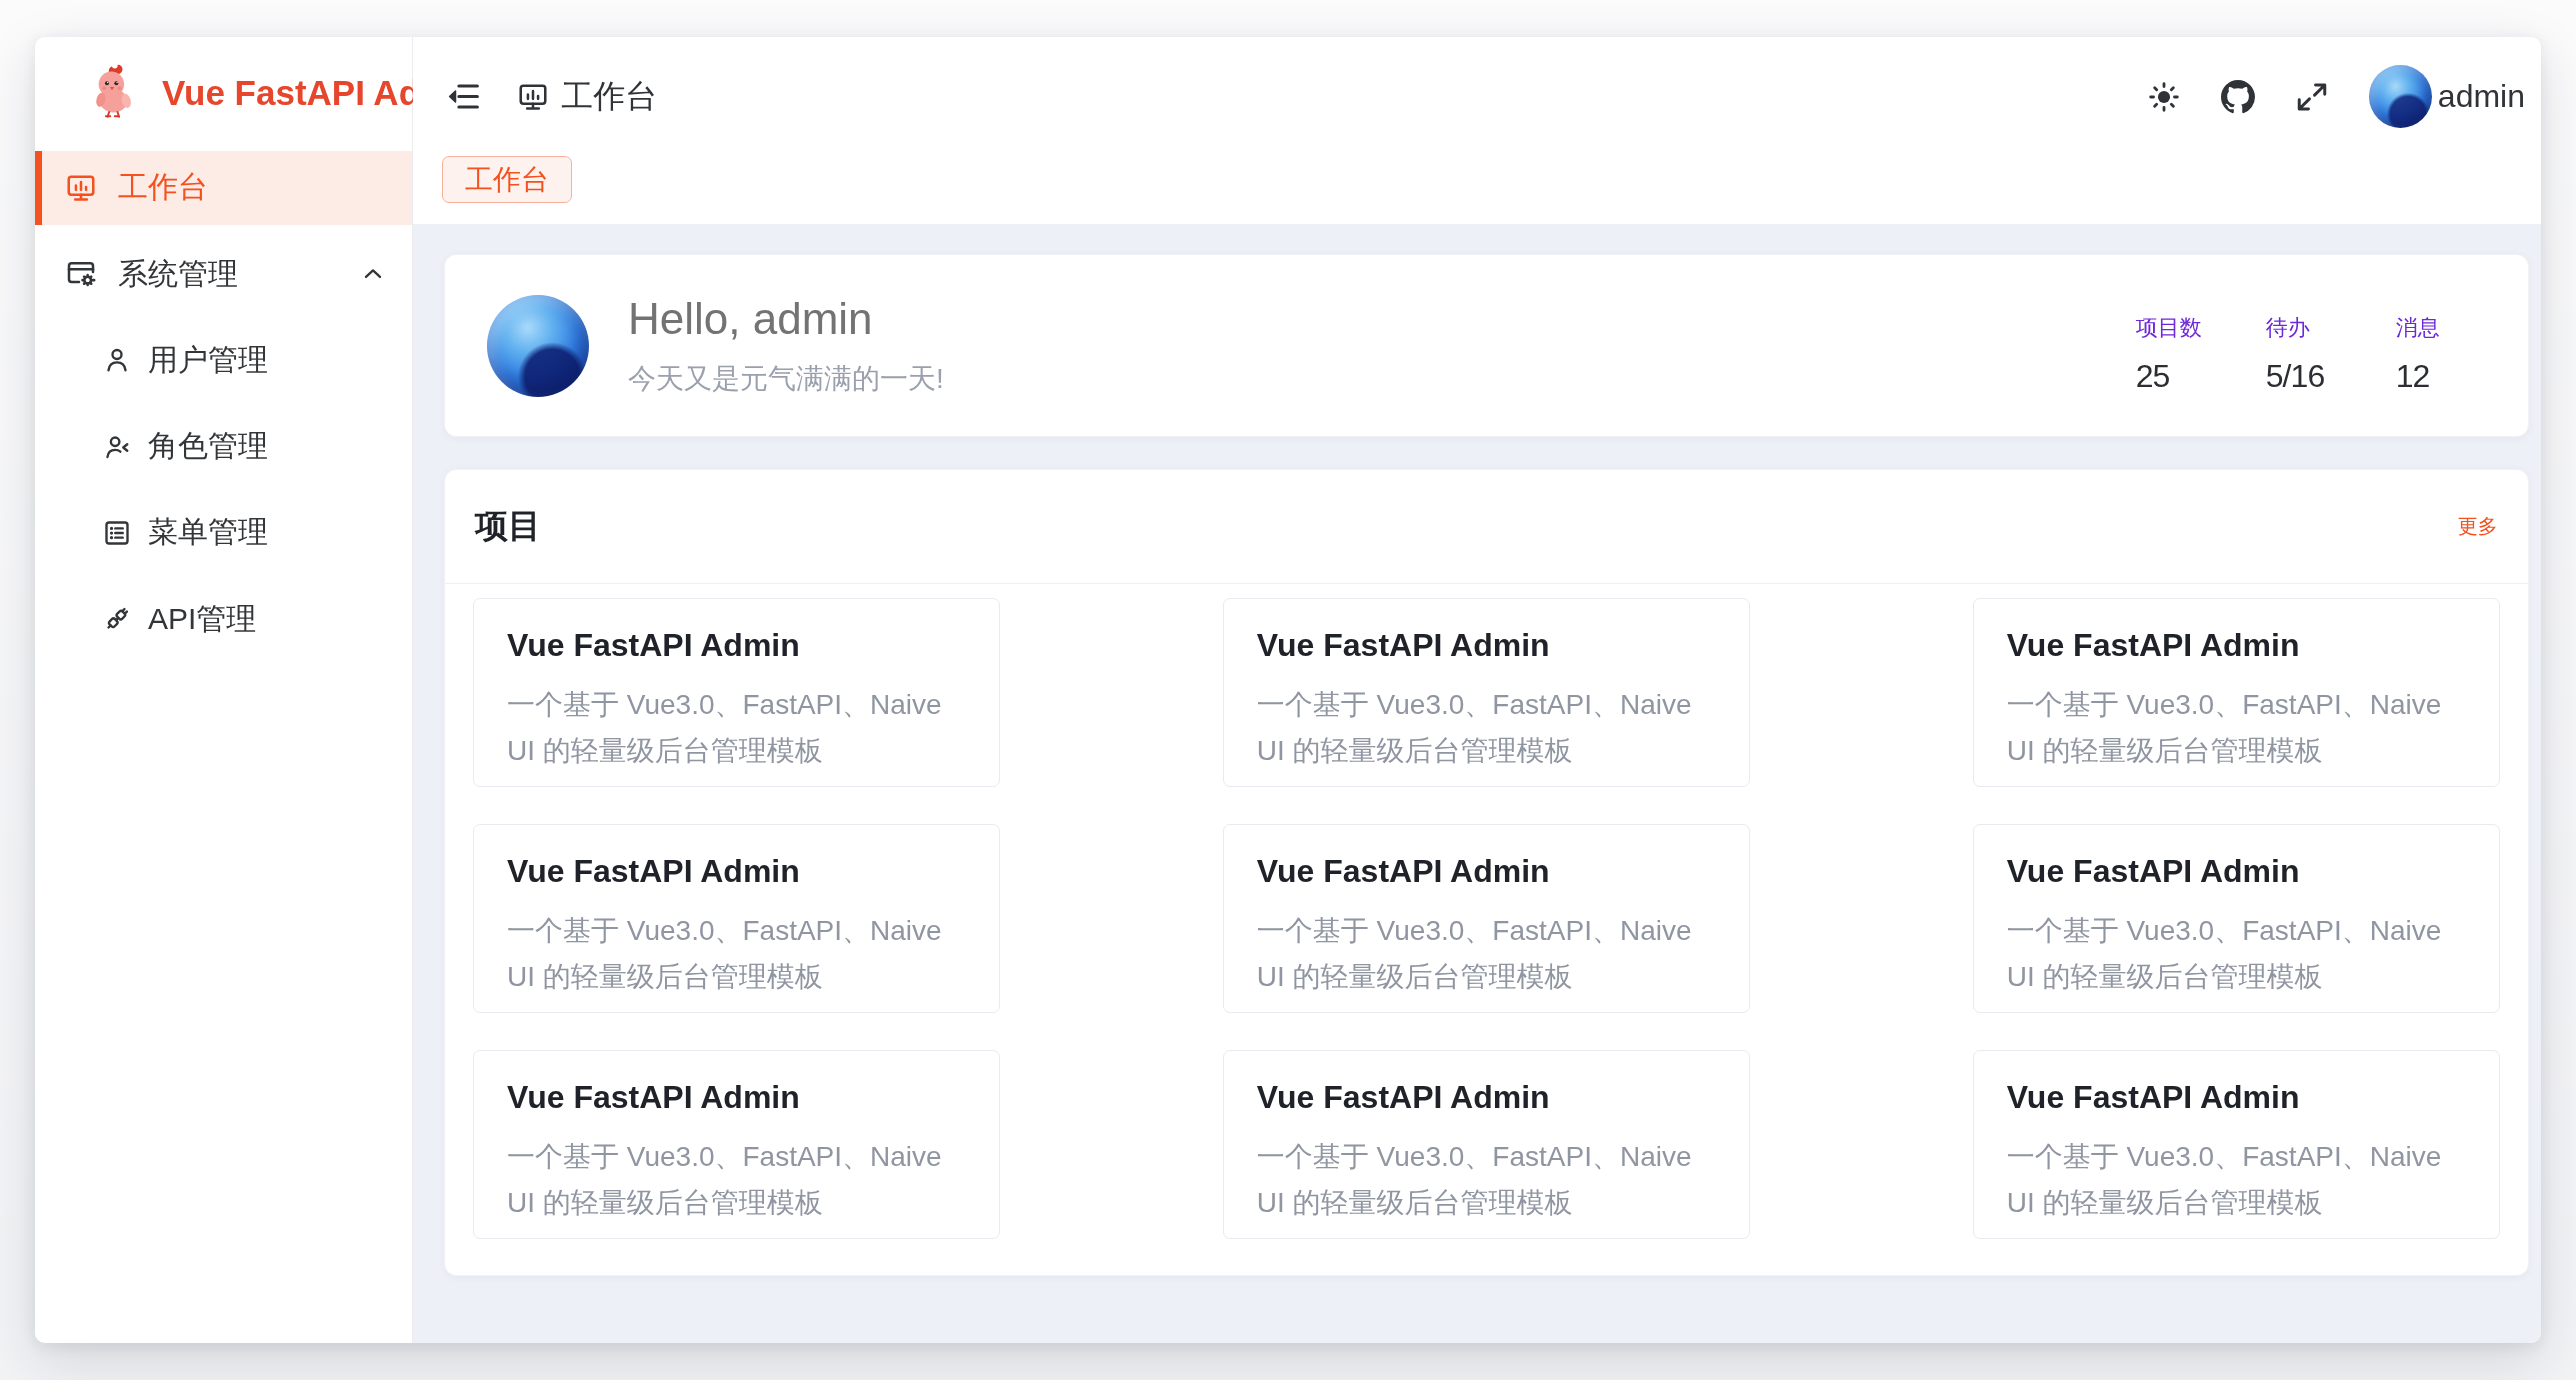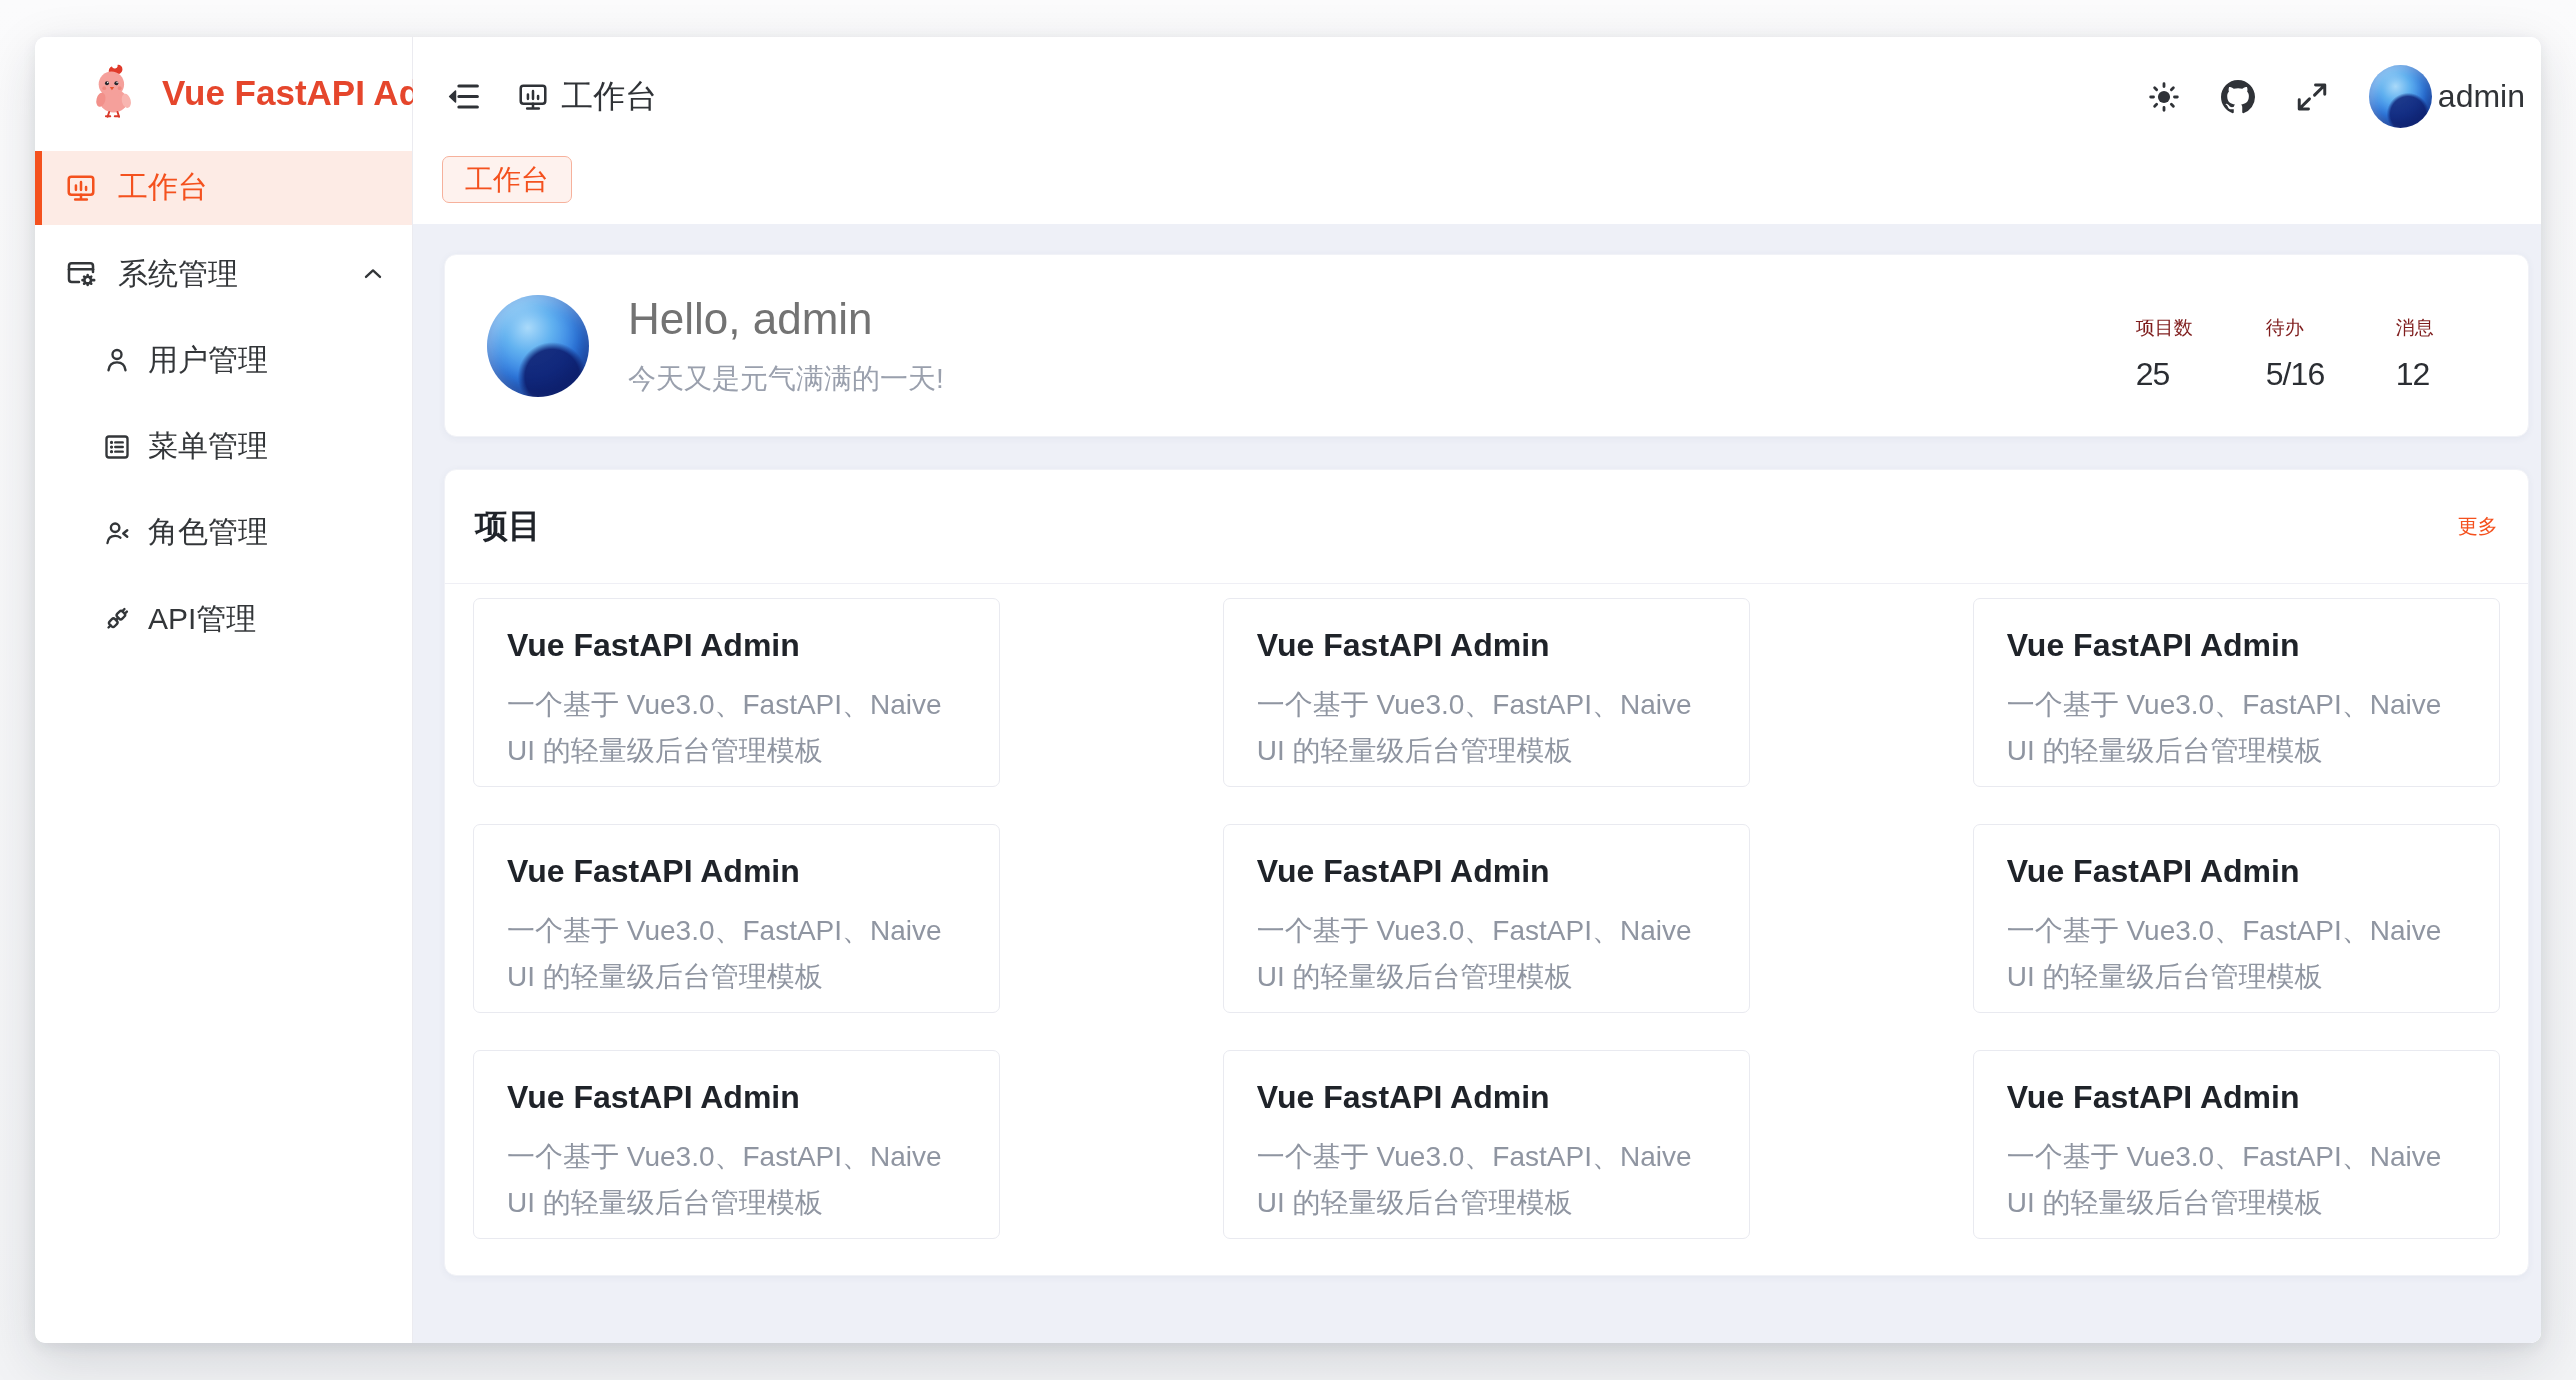--- a/index.html
+++ b/index.html
@@ -68,21 +68,21 @@
     background:
       radial-gradient(circle at 64% 80%, rgba(14,32,115,.9) 0 26%, rgba(14,32,115,0) 33%),
       radial-gradient(circle at 40% 32%, #aadafa 0%, #62b2f0 26%, #2f7be2 56%, #1b4ab2 84%, #113794 100%);
     box-shadow: inset -7px -10.5px 17.6px rgba(10,20,80,.35), inset 6.1px 8px 12.3px rgba(255,255,255,.35);
   }
   .hello-texts { margin-left:39px; }
   .hello-title { font-size:44px; font-weight:500; color:#737373; }
   .hello-sub { font-size:28px; color:#9aa0ad; margin-top:16px; }
   .stats { margin-left:auto; display:flex; }
   .stat { margin-left:49px; min-width:81px; }
-  .stat-label { font-size:19px; color:#7f1d1d;margin-top:16px; }
+  .stat-label { font-size:22px; color:#6d28d9;margin-top:16px; }
   .stat-value { font-size:32px; font-weight:500; color:#2b2e33; margin-top:15px; letter-spacing:-0.9px; }
   .projects-card {
     margin-top:32px; background:#fff; border-radius:12.3px; height:807px;
     box-shadow:0 1.8px 7px rgba(60,70,120,.05); border:0.9px solid #f1f2f7;
   }
   .projects-header {
     height:114px; display:flex; align-items:center; justify-content:space-between;
     padding:4px 30px; border-bottom:0.9px solid #efeff5;
   }
   .projects-title { font-size:33px; font-weight:600; color:#1f2329; }
@@ -161,37 +161,37 @@
             <circle cx="12" cy="7.6" r="3.6"></circle>
             <path d="M5.2 20.2c.5-4.2 3.1-6.3 6.8-6.3s6.3 2.1 6.8 6.3"></path>
           </svg>
         </span>
         <span>用户管理</span>
       </div>
 
       <div class="menu-item sub">
         <span class="mi-icon">
           <svg viewBox="0 0 24 24" stroke="currentColor" stroke-width="1.9" fill="none">
+            <circle cx="10.5" cy="7.8" r="3.4"></circle>
+            <path d="M4.4 20c.4-3.8 2.7-5.7 6.1-5.7 1.7 0 3.1.5 4.2 1.4"></path>
+            <path d="M20.2 9.8l-3.2 2.6 3.2 2.6"></path>
+          </svg>
+        </span>
+        <span>角色管理</span>
+      </div>
+
+      <div class="menu-item sub">
+        <span class="mi-icon">
+          <svg viewBox="0 0 24 24" stroke="currentColor" stroke-width="1.9" fill="none">
             <rect x="3.6" y="3.6" width="16.8" height="16.8" rx="2"></rect>
             <path d="M7.6 8.3h.02M7.6 12h.02M7.6 15.7h.02" stroke-width="2.6"></path>
             <path d="M10.6 8.3h6M10.6 12h6M10.6 15.7h6"></path>
           </svg>
         </span>
         <span>菜单管理</span>
-      </div>
-
-      <div class="menu-item sub">
-        <span class="mi-icon">
-          <svg viewBox="0 0 24 24" stroke="currentColor" stroke-width="1.9" fill="none">
-            <circle cx="10.5" cy="7.8" r="3.4"></circle>
-            <path d="M4.4 20c.4-3.8 2.7-5.7 6.1-5.7 1.7 0 3.1.5 4.2 1.4"></path>
-            <path d="M20.2 9.8l-3.2 2.6 3.2 2.6"></path>
-          </svg>
-        </span>
-        <span>角色管理</span>
       </div>
 
       <div class="menu-item sub">
         <span class="mi-icon">
           <svg viewBox="0 0 24 24" stroke="currentColor" stroke-width="1.9" fill="none">
             <g transform="rotate(45 12 12)">
               <rect x="9.2" y="4.6" width="5.6" height="6" rx="1.8"></rect>
               <rect x="9.2" y="13.2" width="5.6" height="6" rx="1.8"></rect>
               <path d="M12 10.6v2.6M10.6 2.2v2.4M13.4 2.2v2.4M12 19.2v2.4"></path>
             </g>

